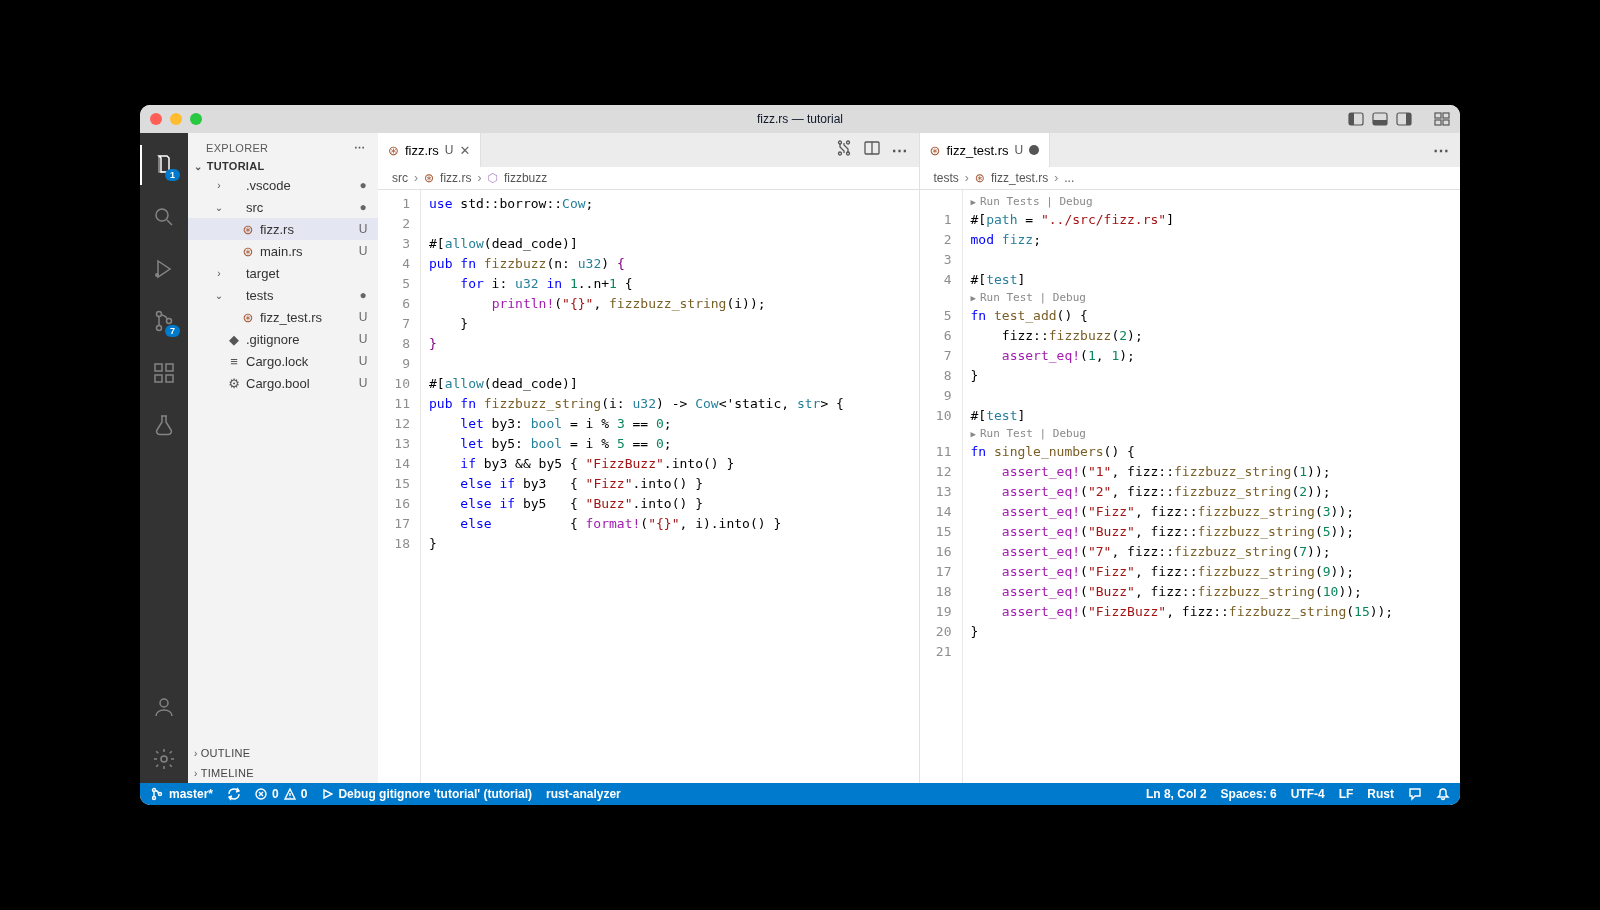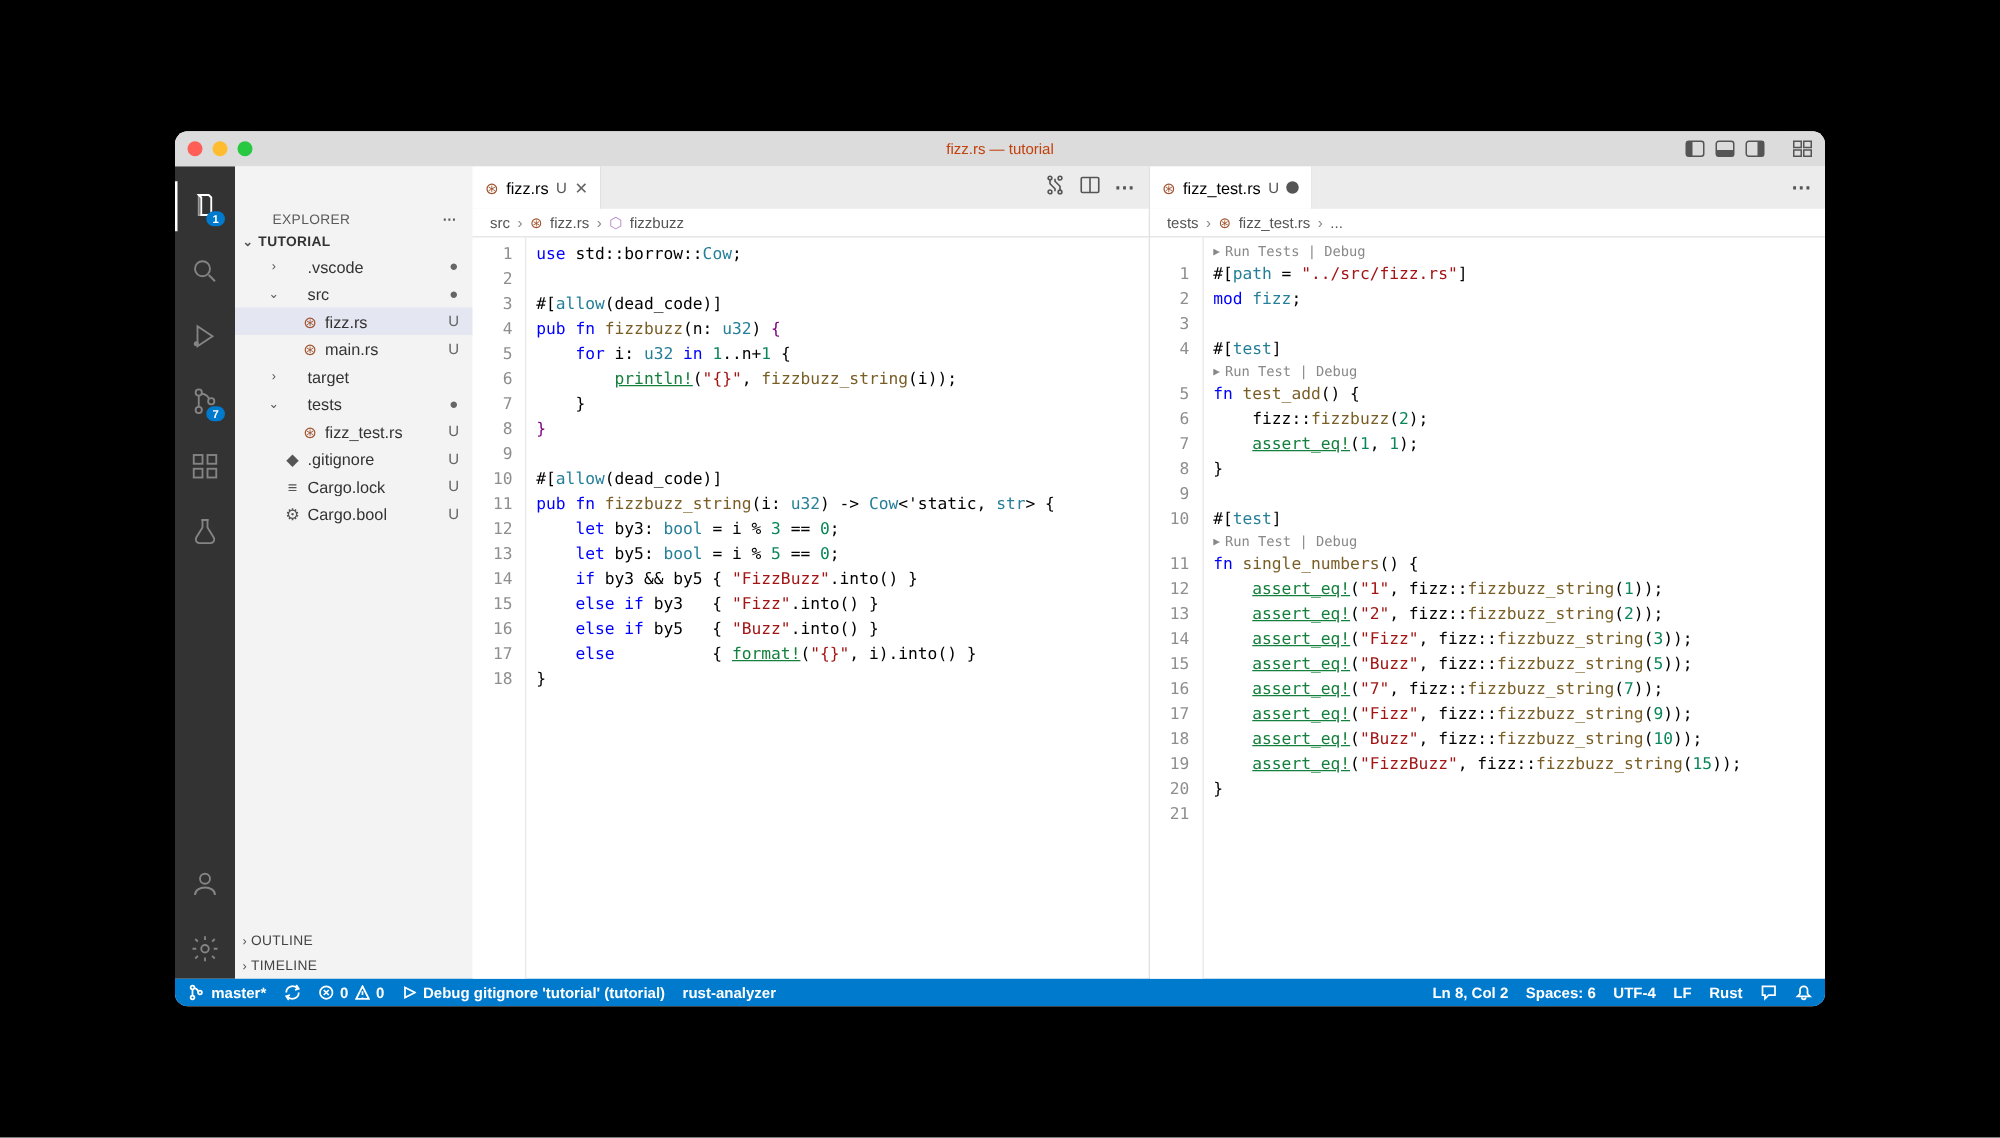--- a/index.html
+++ b/index.html
@@ -63,21 +63,21 @@
     gap: 8px;
   }
   .dot { width: 12px; height: 12px; border-radius: 50%; }
   .dot.red { background: #ff5f57; }
   .dot.yellow { background: #febc2e; }
   .dot.green { background: #28c840; }
   .title-center {
     position: absolute;
     left: 50%;
     transform: translateX(-50%);
-    color: #c2410c;
+    color: #0f172a;
   }
   .layout-controls {
     position: absolute;
     right: 10px;
     display: flex;
     gap: 8px;
   }
   .layout-controls svg { display:block; }
   
   .body {
@@ -129,25 +129,24 @@
     background: var(--sidebar-bg);
     display: flex;
     flex-direction: column;
     font-size: 13px;
     color: #333;
   }
   .sidebar-header {
     display: flex;
     align-items: center;
     justify-content: space-between;
-    padding: 8px 12px 4px 30px;
+    padding: 8px 12px 4px 18px;
     font-size: 11px;
     letter-spacing: 0.3px;
     color: #5a5a5a;
-    margin-top: 28px;
   }
   .sidebar-section-title {
     display: flex;
     align-items: center;
     padding: 2px 6px 2px 6px;
     font-weight: 600;
     font-size: 11px;
     letter-spacing: 0.3px;
   }
   .sidebar-section-title .chev { margin-right: 4px; }
@@ -269,21 +268,21 @@
     gap:4px;
     padding-left: 0;
   }
   .codelens .tri { font-size:9px;}
   .kw { color: var(--kw); }
   .ty { color: var(--type); }
   .fn { color: var(--fn); }
   .st { color: var(--str); }
   .nm { color: var(--num); }
   .at { color: #267f99; }
-  .mc { color: #15803d; text-decoration: underline; }
+  .mc { color: #a21caf; }
   .op { color: #000; }
   .pn { color:#800080;}
   
   .statusbar {
     height: 22px;
     background: var(--statusbar-bg);
     color: var(--statusbar-fg);
     display: flex;
     align-items: center;
     font-size: 12px;

